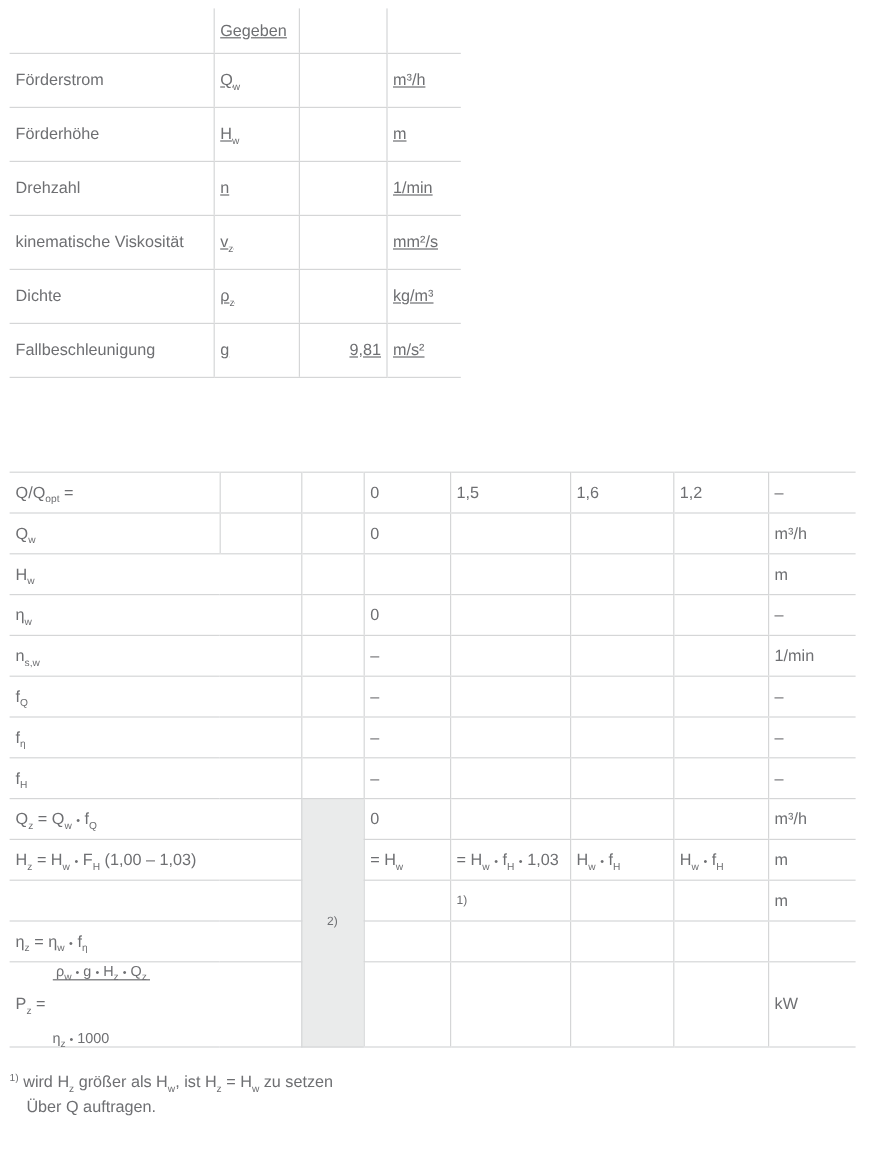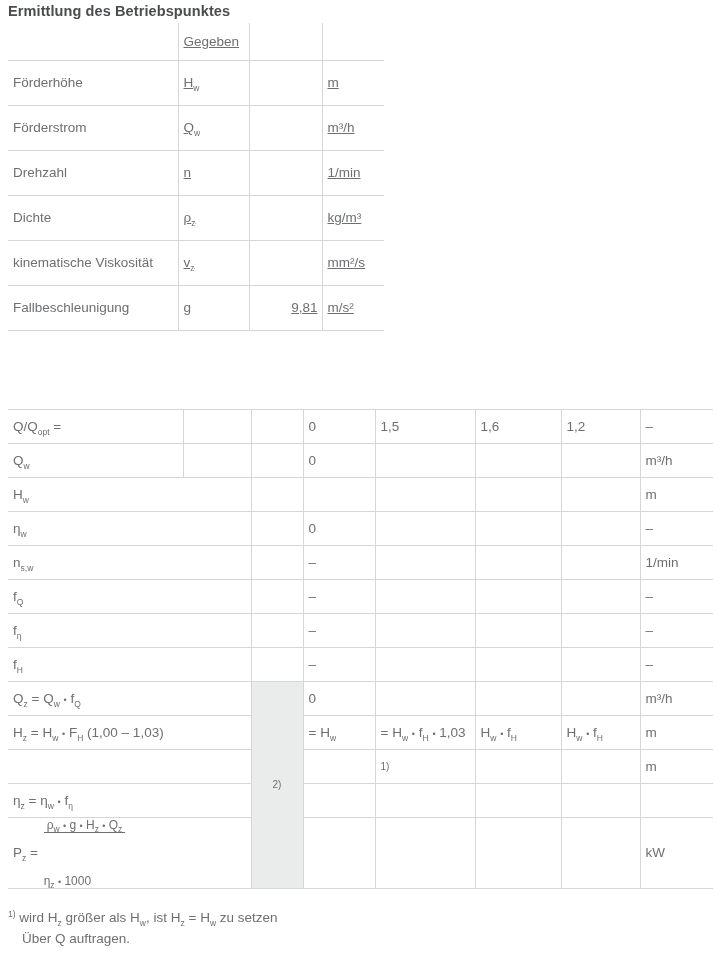--- a/index.html
+++ b/index.html
@@ -55,65 +55,64 @@
 
   
   .footnotes{margin-top:18px; font-size:13.5px; line-height:21px;}
   .fn.indent{padding-left:14px;}
 </style>
 </head>
 <body>
 
 <div class="page">
 
-  <div class="sec-title">Ermittlung des Betriebspunktes</div>
 
   <table class="t1">
     <colgroup>
         <col style="width:170px">
         <col style="width:71px">
         <col style="width:73px">
         <col style="width:62px">
       </colgroup>
     <tbody>
         <tr class="hdr">
       <td></td>
       <td>Gegeben</td>
       <td></td>
       <td></td>
     </tr>
     <tr>
+      <td>Förderstrom</td>
+      <td>Q<sub>w</sub></td>
+      <td class="val"></td>
+      <td>m³/h</td>
+    </tr>
+    <tr>
       <td>Förderhöhe</td>
       <td>H<sub>w</sub></td>
       <td class="val"></td>
       <td>m</td>
     </tr>
     <tr>
-      <td>Förderstrom</td>
-      <td>Q<sub>w</sub></td>
-      <td class="val"></td>
-      <td>m³/h</td>
-    </tr>
-    <tr>
       <td>Drehzahl</td>
       <td>n</td>
       <td class="val"></td>
       <td>1/min</td>
     </tr>
     <tr>
+      <td>kinematische Viskosität</td>
+      <td>v<sub>z</sub></td>
+      <td class="val"></td>
+      <td>mm²/s</td>
+    </tr>
+    <tr>
       <td>Dichte</td>
       <td>ρ<sub>z</sub></td>
       <td class="val"></td>
       <td>kg/m³</td>
-    </tr>
-    <tr>
-      <td>kinematische Viskosität</td>
-      <td>v<sub>z</sub></td>
-      <td class="val"></td>
-      <td>mm²/s</td>
     </tr>
     <tr>
       <td>Fallbeschleunigung</td>
       <td>g</td>
       <td class="val">9,81</td>
       <td>m/s²</td>
     </tr>
   </tbody>
     </table>
 

